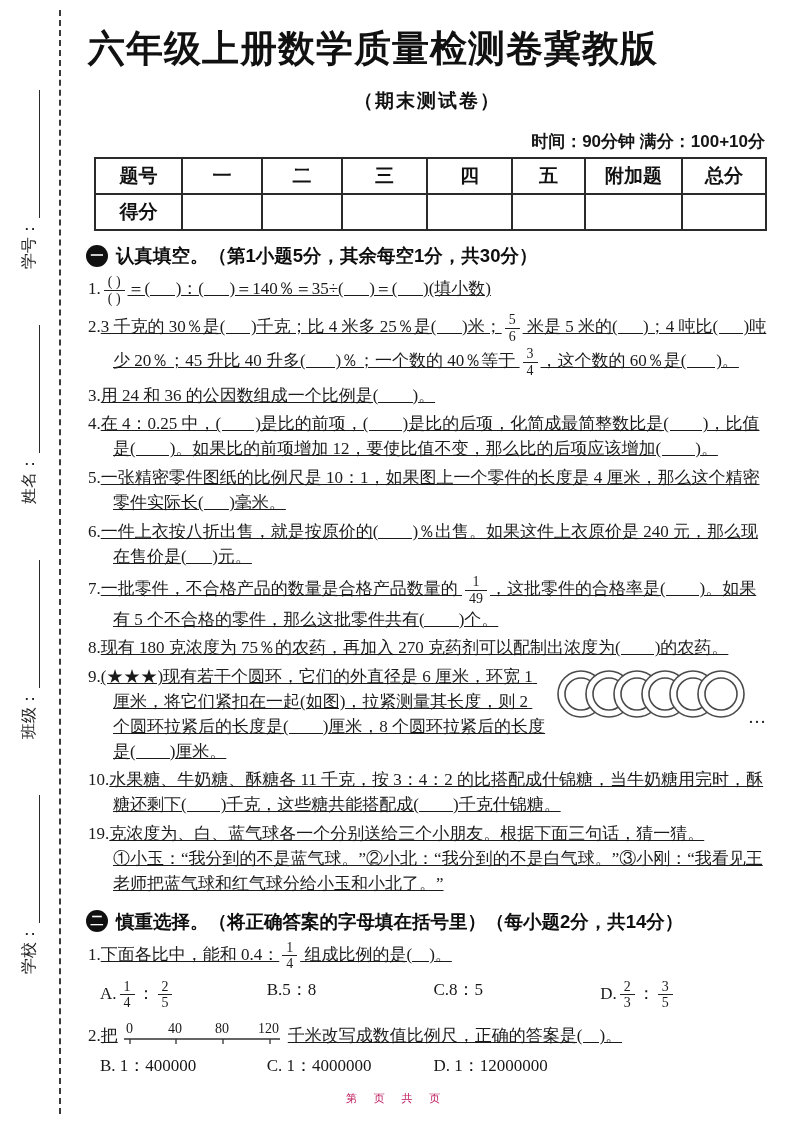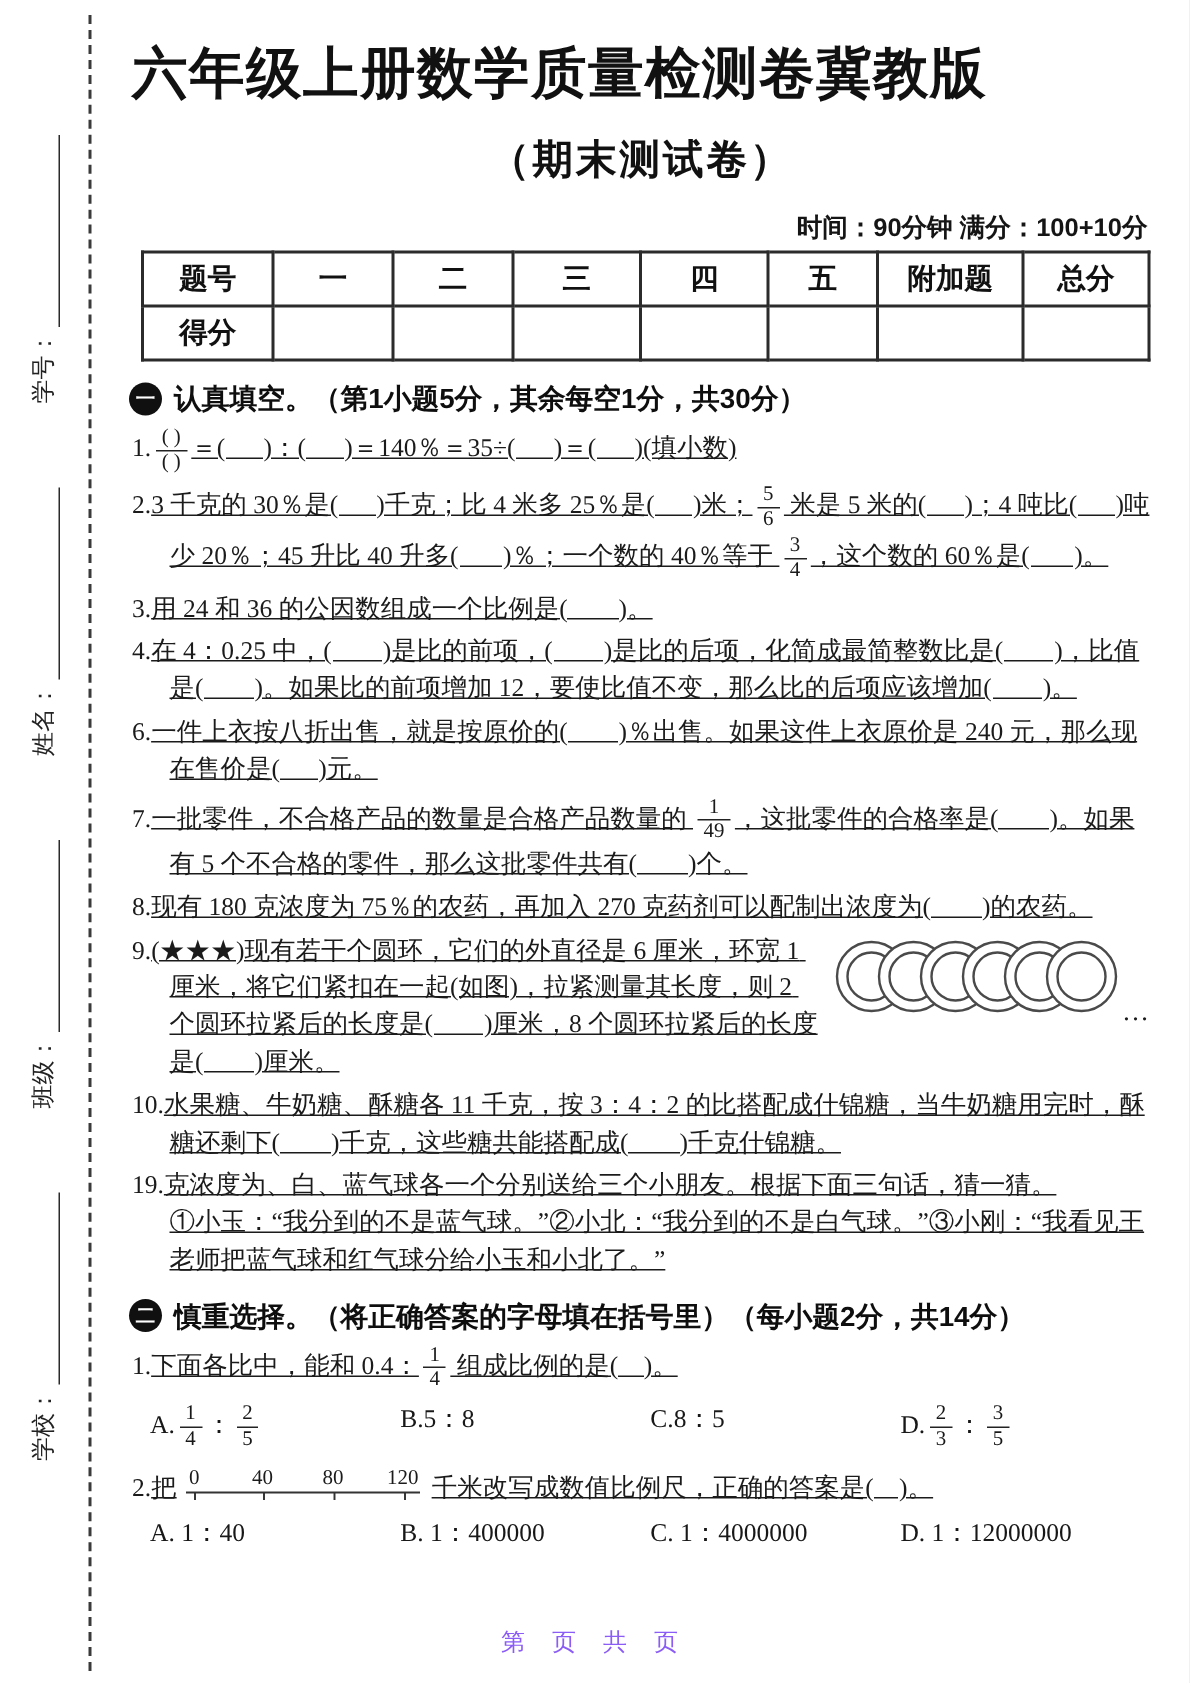--- a/index.html
+++ b/index.html
@@ -12,21 +12,21 @@
     padding-left:148px;gap:56px;
     font-family:"Liberation Sans","DejaVu Sans",sans-serif;font-size:16px;color:#222;}
   .sfield{display:inline-flex;align-items:flex-end;white-space:nowrap;}
   .sline{display:inline-block;width:128px;border-bottom:1.6px solid #2a2a2a;height:1.05em;margin-left:3px;}
   .fold-line{position:absolute;left:59px;top:10px;bottom:8px;width:0;border-left:2.4px dashed #3a3a3a;}
   
   .content{position:absolute;left:88px;right:26px;top:0;}
   .title{margin:24px 0 0;font-family:"Liberation Sans","DejaVu Sans",sans-serif;
          font-weight:900;font-size:37px;letter-spacing:1px;color:#111;}
   .subtitle{margin:14px 0 0;text-align:center;font-family:"Liberation Sans","DejaVu Sans",sans-serif;
-            font-weight:900;font-size:27px;letter-spacing:2px;color:#111;}
+            font-weight:900;font-size:19px;letter-spacing:2px;color:#111;}
   .meta{margin:16px 2px 4px 0;text-align:right;font-family:"Liberation Sans","DejaVu Sans",sans-serif;
         font-weight:700;font-size:17px;color:#151515;}
   
   table.score{border-collapse:collapse;table-layout:fixed;width:671px;margin:2px 0 10px 6px;padding-left:15px;}
   table.score td{border:2px solid #2b2b2b;height:32px;text-align:center;
      font-family:"Liberation Sans","DejaVu Sans",sans-serif;font-weight:700;font-size:19px;color:#111;}
   
   .sec{display:flex;align-items:center;gap:8px;margin:12px 0 5px -2px;
        font-family:"Liberation Sans","DejaVu Sans",sans-serif;font-weight:800;font-size:18.5px;color:#0e0e0e;}
   .sec-icon{width:22px;height:22px;border-radius:50%;background:#101010;color:#fff;
@@ -41,21 +41,21 @@
   .frac .fd{display:block;padding:0 4px;}
   .opts{display:flex;margin:5px 0 8px;padding-left:12px;}
   .opt{width:25%;font-size:17px;}
   
   .rings-wrap{float:right;margin:2px 0 2px 8px;white-space:nowrap;text-indent:0;}
   .rings-wrap .dots{font-size:18px;vertical-align:middle;letter-spacing:1px;}
   svg.scalebar{vertical-align:-7px;margin:0 4px;}
   svg text{font-family:"Liberation Serif","DejaVu Serif",serif;fill:#1b1b1b;}
   
   .footer{position:absolute;left:0;right:0;bottom:16px;text-align:center;
-          font-size:16px;letter-spacing:7px;color:#8b5cf6;}
+          font-size:11px;letter-spacing:7px;color:#be185d;}
 </style>
 </head>
 <body>
 
 <div class="page">
 
   <div class="sidebar-rot">
     <span class="sfield">
         <span>学校：</span>
         <span class="sline"></span>
@@ -118,20 +118,21 @@
 
     <div class="sec">
       <span class="sec-icon">一</span>
       <span>认真填空。（第1小题5分，其余每空1分，共30分）</span>
     </div>
 
     <div class="q"><span class="qnum">1.</span><span><span class="frac"><span class="fn">(        )</span><span class="fd">(        )</span></span><span class="seg">＝(      )：(      )＝140％＝35÷(      )＝(      )(填小数)</span></span></div>
     <div class="q"><span class="qnum">2.</span><span><span class="seg">3 千克的 30％是(      )千克；比 4 米多 25％是(      )米；</span><span class="frac"><span class="fn">5</span><span class="fd">6</span></span><span class="seg"> 米是 5 米的(      )；4 吨比(      )吨少 20％；45 升比 40 升多(       )％；一个数的 40％等于 </span><span class="frac"><span class="fn">3</span><span class="fd">4</span></span><span class="seg">，这个数的 60％是(       )。</span></span></div>
     <div class="q"><span class="qnum">3.</span><span><span class="seg">用 24 和 36 的公因数组成一个比例是(        )。</span></span></div>
     <div class="q"><span class="qnum">4.</span><span><span class="seg">在 4：0.25 中，(        )是比的前项，(        )是比的后项，化简成最简整数比是(        )，比值是(        )。如果比的前项增加 12，要使比值不变，那么比的后项应该增加(        )。</span></span></div>
+    <div class="q"><span class="qnum">5.</span><span><span class="seg">一张精密零件图纸的比例尺是 10：1，如果图上一个零件的长度是 4 厘米，那么这个精密零件实际长(      )毫米。</span></span></div>
     <div class="q"><span class="qnum">6.</span><span><span class="seg">一件上衣按八折出售，就是按原价的(        )％出售。如果这件上衣原价是 240 元，那么现在售价是(      )元。</span></span></div>
     <div class="q"><span class="qnum">7.</span><span><span class="seg">一批零件，不合格产品的数量是合格产品数量的 </span><span class="frac"><span class="fn">1</span><span class="fd">49</span></span><span class="seg">，这批零件的合格率是(        )。如果有 5 个不合格的零件，那么这批零件共有(        )个。</span></span></div>
     <div class="q"><span class="qnum">8.</span><span><span class="seg">现有 180 克浓度为 75％的农药，再加入 270 克药剂可以配制出浓度为(        )的农药。</span></span></div>
 
     <div class="q"><span class="rings-wrap"><svg width="192" height="54" viewBox="0 0 192 54">
             <g stroke="#4a4a4a" stroke-width="1.6" fill="#ffffff">
               <circle cx="25" cy="27" r="23"></circle>
               <circle cx="25" cy="27" r="16"></circle>
               <circle cx="53" cy="27" r="23"></circle>
               <circle cx="53" cy="27" r="16"></circle>
@@ -163,21 +164,20 @@
     </div>
 
     <div class="q"><span class="qnum">2.</span><span class="seg">把</span><svg class="scalebar" width="162" height="28" viewBox="0 0 162 28">
           <text x="4" y="13" font-size="14">0</text>
           <text x="46" y="13" font-size="14">40</text>
           <text x="93" y="13" font-size="14">80</text>
           <text x="136" y="13" font-size="14">120</text>
           <path d="M2 19 H158 M8 19 v5 M54 19 v5 M101 19 v5 M148 19 v5" stroke="#333" stroke-width="1.3" fill="none"></path>
         </svg><span class="seg">千米改写成数值比例尺，正确的答案是(    )。</span></div>
     <div class="opts">
-      <span class="opt">A. 1：40</span>
       <span class="opt">B. 1：400000</span>
       <span class="opt">C. 1：4000000</span>
       <span class="opt">D. 1：12000000</span>
     </div>
 
   </div>
 
   <div class="footer">第 页 共 页</div>
 </div>
 

